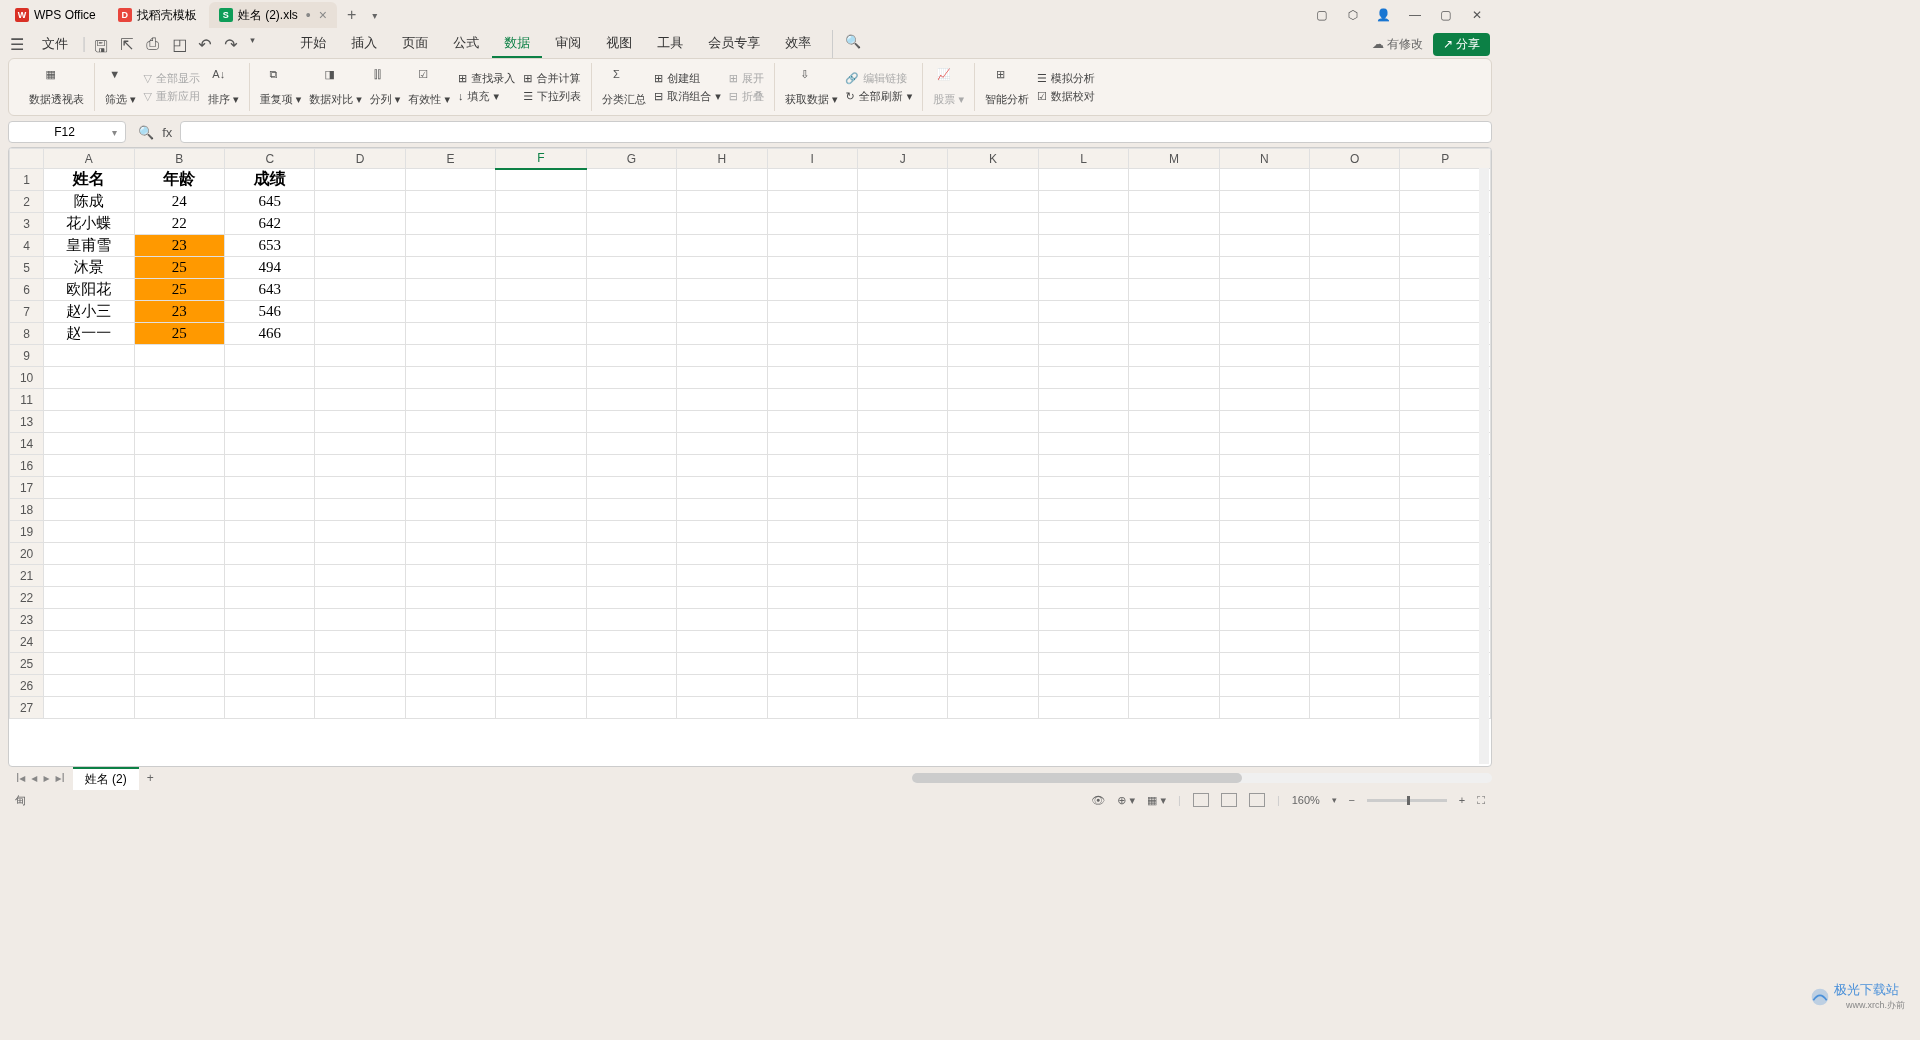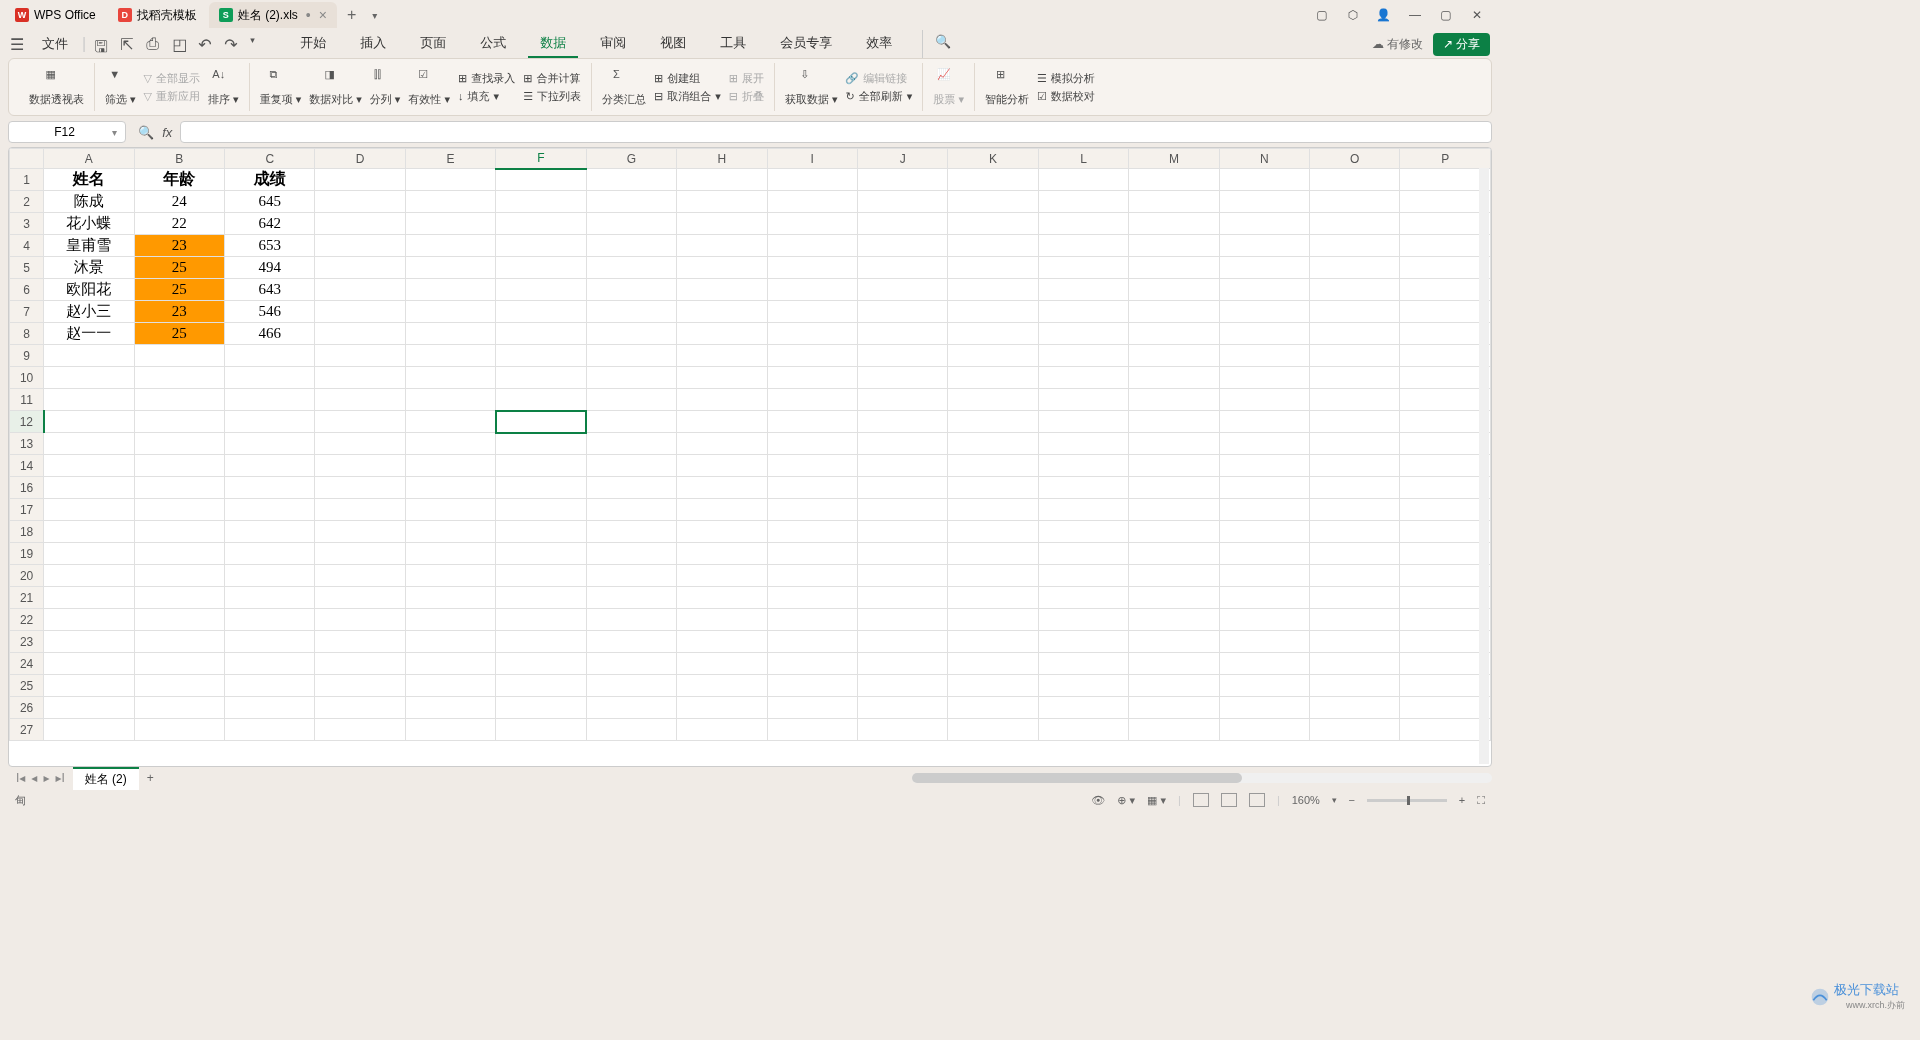--- a/index.html
+++ b/index.html
@@ -17,21 +17,21 @@
     .tab-close { margin-left: 8px; color: #888; font-size: 14px; cursor: pointer; }
     .tab-mod { margin-left: 8px; color: #888; font-size: 14px; }
     .tab-add { padding: 2px 8px; color: #666; font-size: 16px; cursor: pointer; }
     .titlebar-right { margin-left: auto; display: flex; gap: 15px; padding-right: 10px; }
     .win-btn { width: 16px; height: 16px; color: #555; cursor: pointer; font-size: 12px; display: flex; align-items: center; justify-content: center; }
     
     .menubar { height: 28px; display: flex; align-items: center; background: #f0ebe6; padding: 0 10px; border-bottom: 0; }
     .menu-left { display: flex; align-items: center; gap: 8px; }
     .menu-icon-small { width: 18px; height: 18px; color: #555; cursor: pointer; }
     .file-menu { font-size: 13px; color: #333; padding: 3px 6px; cursor: pointer; }
-    .menu-tabs { display: flex; margin-left: 20px; gap: 10px; text-align: right; }
+    .menu-tabs { display: flex; margin-left: 20px; gap: 1px; text-align: right; }
     .menu-tab { padding: 4px 12px; font-size: 13px; color: #333; cursor: pointer; }
     .menu-tab.active { color: #0c8045; border-bottom: 2px solid #0c8045; font-weight: 500; }
     .menu-right { margin-left: auto; display: flex; align-items: center; gap: 10px; }
     .mod-status { font-size: 12px; color: #666; display: flex; align-items: center; gap: 3px; }
     .share-btn { background: #0c8045; color: white; padding: 3px 10px; border-radius: 4px; font-size: 12px; cursor: pointer; display: flex; align-items: center; gap: 3px; }
     
     .ribbon { height: 58px; background: #f7f3ef; border: 1px solid #dcd5cc; border-radius: 6px; margin: 0 8px; display: flex; align-items: center; padding: 4px 10px; gap: 0; }
     .ribbon-group { display: flex; flex-direction: column; align-items: center; padding: 0 10px; border-right: 1px solid #e0d8cf; height: 100%; justify-content: center; }
     .ribbon-group:last-child { border-right: none; }
     .ribbon-group.multi { flex-direction: row; gap: 8px; }
@@ -263,21 +263,21 @@
   </div>
 </div>
 
 <div class="formula-bar">
   <div class="name-box">
     <span class="name-box-text">F12</span>
     <span class="name-box-arrow">▾</span>
   </div>
   <div class="fx-area">
     <span class="fx-icon">🔍</span>
-    <span class="fx-icon" style="font-style:italic;">fx</span>
+    <span class="fx-icon" style="">fx</span>
     <div class="formula-input"></div>
   </div>
 </div>
 
 <div class="grid-area">
   <table class="grid-table" id="grid">
     <colgroup>
       <col style="width:34px;">
       <col style="width:90px;">
         <col style="width:90px;">
@@ -509,39 +509,20 @@
           <td></td>
         </tr>
         <tr>
           <td class="row-header">11</td>
           <td></td>
           <td></td>
           <td></td>
           <td></td>
           <td></td>
           <td></td>
-          <td></td>
-          <td></td>
-          <td></td>
-          <td></td>
-          <td></td>
-          <td></td>
-          <td></td>
-          <td></td>
-          <td></td>
-          <td></td>
-        </tr>
-        <tr>
-          <td class="row-header row-12">12</td>
-          <td></td>
-          <td></td>
-          <td></td>
-          <td></td>
-          <td></td>
-          <td class="active-cell"></td>
           <td></td>
           <td></td>
           <td></td>
           <td></td>
           <td></td>
           <td></td>
           <td></td>
           <td></td>
           <td></td>
           <td></td>

